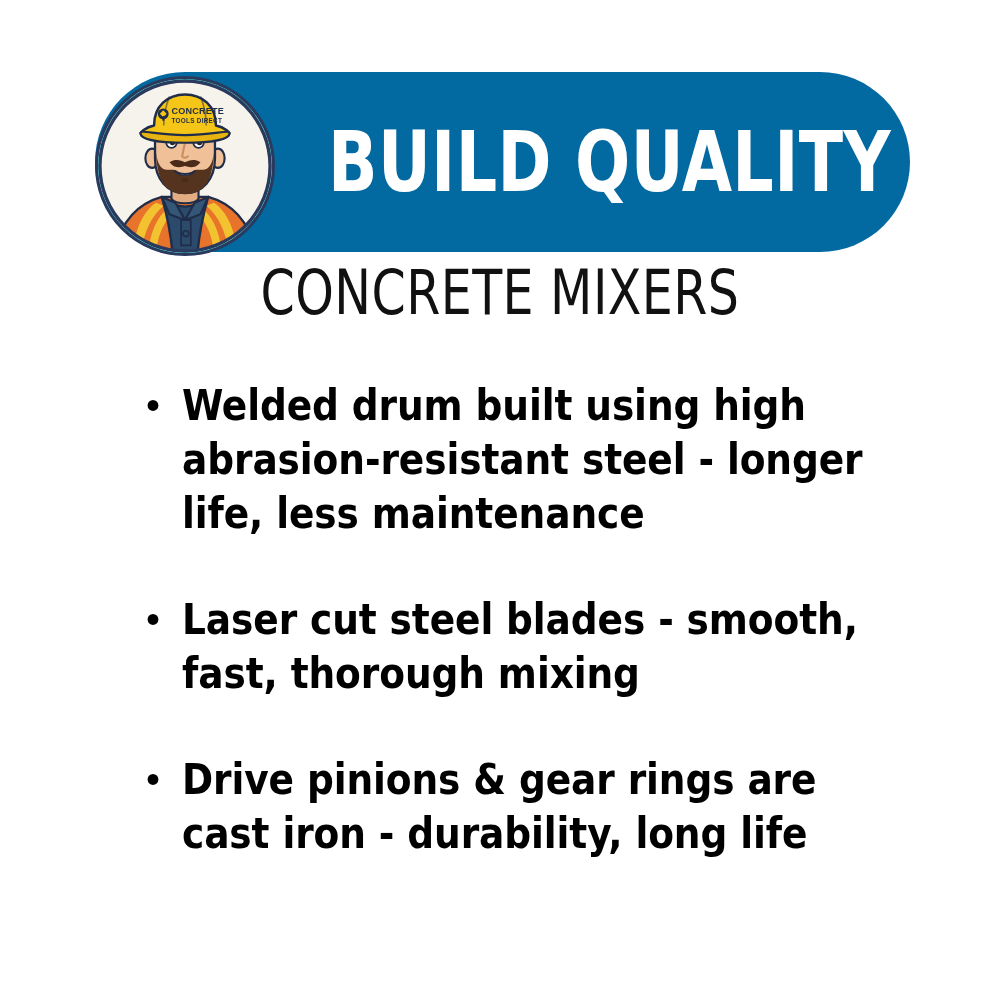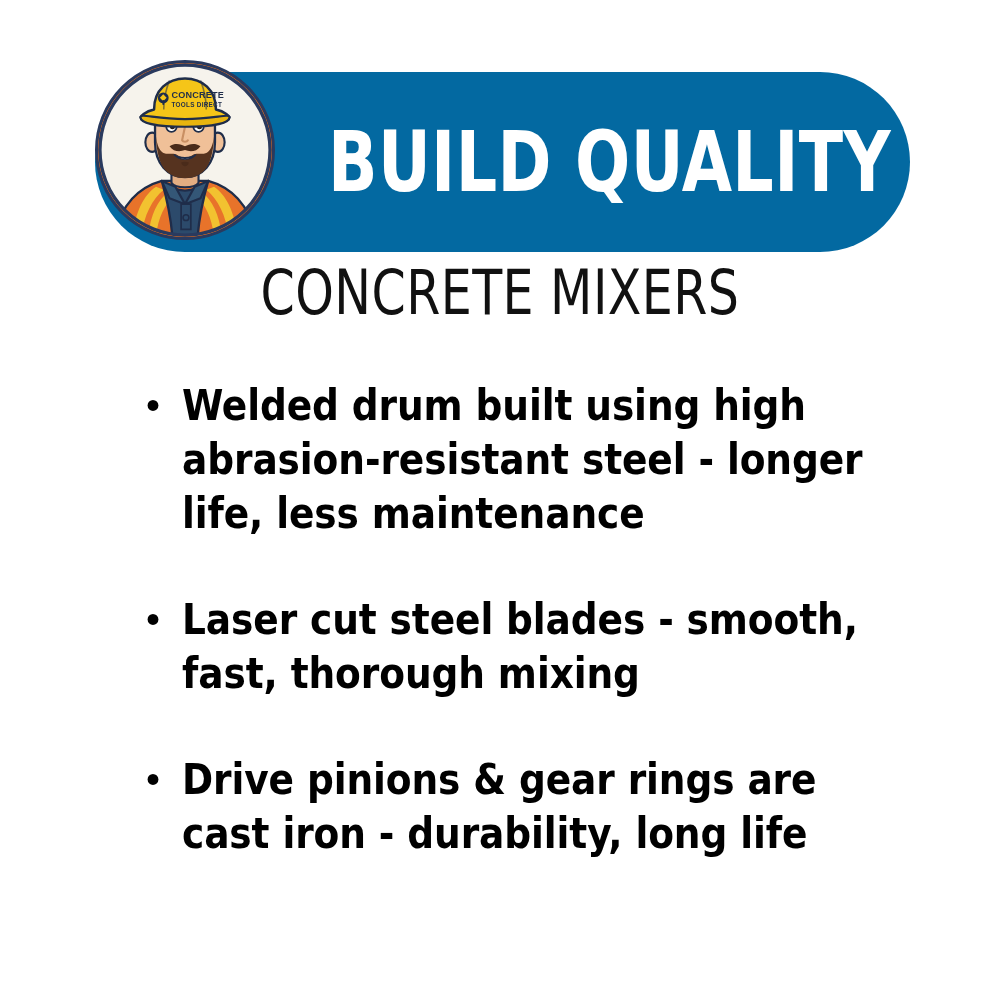--- a/index.html
+++ b/index.html
@@ -52,26 +52,26 @@
     letter-spacing: 0.5px;
     transform: scaleX(0.86);
     transform-origin: center center;
     white-space: nowrap;
   }
 
   
   .avatar {
     position: absolute;
     left: 95px;
-    top: 60px;
+    top: 76px;
     width: 180px;
     height: 180px;
     border-radius: 50%;
     overflow: hidden;
-    background: #f97316;
+    background: #5eead4;
     border: 3px solid #2a3a5e;
     box-sizing: border-box;
   }
   .avatar svg { display: block; width: 100%; height: 100%; }
 
   
   .subtitle {
     position: absolute;
     left: 0;
     top: 262px;

